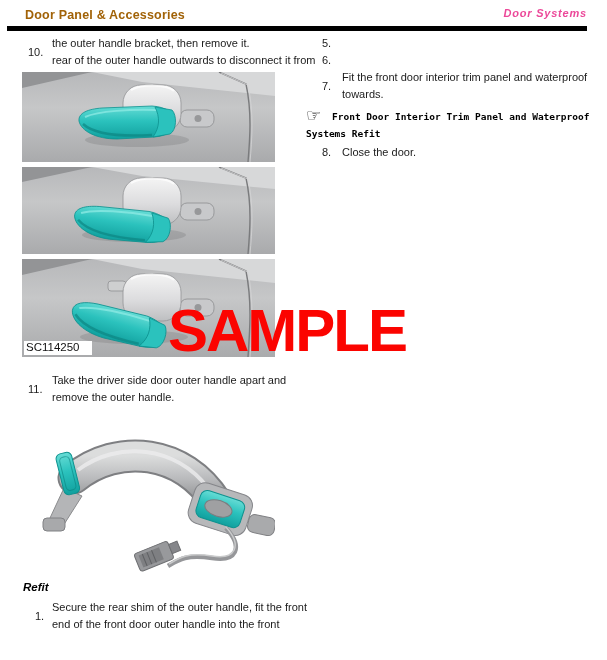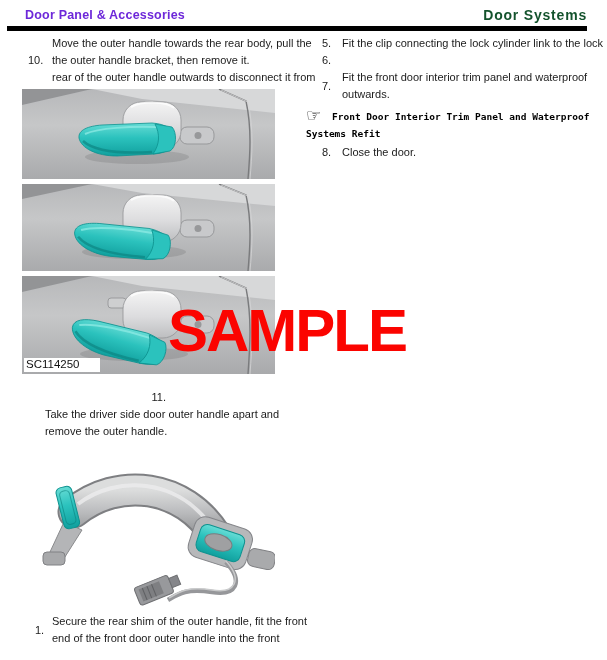--- a/index.html
+++ b/index.html
@@ -4,22 +4,22 @@
 <style>
   :root { --wm-red:#fb0400; --teal:#2bc2bd; }
   html,body { margin:0; padding:0; background:#e8e8e8; }
   .page {
     position:relative; width:607px; height:660px; margin:0 auto;
     background:#ffffff; overflow:hidden;
     font-family:"Liberation Sans", sans-serif;
     font-size:11px; color:#1b1b1b;
   }
   
-  .hdr-left  { position:absolute; left:25px; top:8px;  font-weight:bold; font-size:12.5px; letter-spacing:.2px; color:#6d28d9; }
-  .hdr-right { position:absolute; right:20px; top:7px; font-weight:bold; font-size:14px; letter-spacing:.8px; color:#14532d; }
+  .hdr-left  { position:absolute; left:25px; top:8px;  font-weight:bold; font-size:12.5px; letter-spacing:.2px; color:#a16207; }
+  .hdr-right { position:absolute; right:20px; top:7px; font-weight:bold; font-size:11px; letter-spacing:.8px; color:#ec4899;font-style:italic; }
   .hdr-rule  { position:absolute; left:7px;  top:26px; width:580px; height:5px; background:#000; }
 
   
   .col-left  { position:absolute; left:25px;  top:35px; width:274px; }
   .col-right { position:absolute; left:306px; top:35px; width:282px; }
 
   
   .step { display:flex; line-height:17px;align-items:center; }
   .step .num { flex:none; width:27px; padding-left:3px; box-sizing:border-box; }
   .col-right .step .num { width:36px; padding-left:16px; }
@@ -30,25 +30,25 @@
   
   figure { margin:0; padding:0; position:relative; line-height:0; }
   .fig-door { margin-left:-3px; }
   .fig-door svg, .fig-asm svg { display:block; }
   .fig1 { margin-top:3px; }
   .fig2 { margin-top:5px; }
   .fig3 { margin-top:5px; }
   .fig-asm { margin-top:20px; margin-left:5px; }
   .cap-box {
     position:absolute; left:2px; bottom:2px; background:#fff;
-    padding:0 20px 1px 2px; font-size:11.5px; line-height:13px; color:#111;
+    padding:0 12px 1px 2px; font-size:11.5px; line-height:13px; color:#111;
   }
   .cap-line { margin:2px 0 0 4px; font-size:11.5px; line-height:14px; color:#111; }
 
-  .step11 { margin-top:15px;flex-direction:column; }
+  .step11 { margin-top:15px; }
   .refit-h { margin:7px 0 0 -2px; font-weight:bold; font-style:italic; font-size:11.5px; line-height:13px; color:#000; }
   .step-refit1 { margin-top:5px; }
 
   
   .xref { margin-top:5px; font-family:"DejaVu Sans Mono", monospace; font-weight:bold;
           font-size:9.5px; line-height:17px; color:#000; }
   .xref .hand { float:left; width:26px; font-family:"DejaVu Sans", sans-serif;
                 font-weight:normal; font-size:17px; line-height:14px; }
   .xref .ln { white-space:nowrap; }
   .step8 { margin-top:2px; }
@@ -68,21 +68,20 @@
 
   <div class="hdr-left">Door Panel &amp; Accessories</div>
   <div class="hdr-right">Door Systems</div>
   <div class="hdr-rule"></div>
 
   <div class="col-left">
 
     <div class="step">
       <span class="num">10.</span>
       <span class="txt">
-        <span class="ln">Move the outer handle towards the rear body, pull the</span>
         <span class="ln">the outer handle bracket, then remove it.</span>
         <span class="ln">rear of the outer handle outwards to disconnect it from</span>
       </span>
     </div>
 
     <figure class="fig-door fig1">
       <svg width="253" height="90" viewBox="0 0 253 90">
         <defs>
           <linearGradient id="gDoor" x1="0" y1="0" x2="0" y2="1">
             <stop offset="0" stop-color="#b7b8ba"></stop>
@@ -199,48 +198,48 @@
           <rect x="106" y="120" width="36" height="19" rx="3" fill="#98999c" stroke="#6e6f72"></rect>
           <rect x="110" y="123" width="22" height="13" fill="#7e7f82"></rect>
           <line x1="114" y1="123" x2="114" y2="136" stroke="#5f6063"></line>
           <line x1="119" y1="123" x2="119" y2="136" stroke="#5f6063"></line>
           <line x1="124" y1="123" x2="124" y2="136" stroke="#5f6063"></line>
           <rect x="142" y="124" width="9" height="10" fill="#85868a" stroke="#6e6f72"></rect>
         </g>
       </svg>
     </figure>
 
+    <div class="refit-h">Refit</div>
 
     <div class="step step-refit1">
       <span class="num">1.</span>
       <span class="txt">
         <span class="ln">Secure the rear shim of the outer handle, fit the front</span>
         <span class="ln">end of the front door outer handle into the front</span>
       </span>
     </div>
   </div>
 
   <div class="col-right">
 
     <div class="step">
       <span class="num">5.</span>
       <span class="txt">
-        <span class="ln">Fit the clip connecting the lock cylinder link to the lock</span>
       </span>
     </div>
 
     <div class="step">
       <span class="num">6.</span>
     </div>
 
     <div class="step">
       <span class="num">7.</span>
       <span class="txt">
         <span class="ln">Fit the front door interior trim panel and waterproof</span>
-        <span class="ln">outwards.</span>
+        <span class="ln">towards.</span>
       </span>
     </div>
 
     <div class="xref">
       <span class="hand">☞</span>
       <span class="ln">Front Door Interior Trim Panel and Waterproof</span>
       <span class="ln">Systems Refit</span>
     </div>
 
     <div class="step step8">

